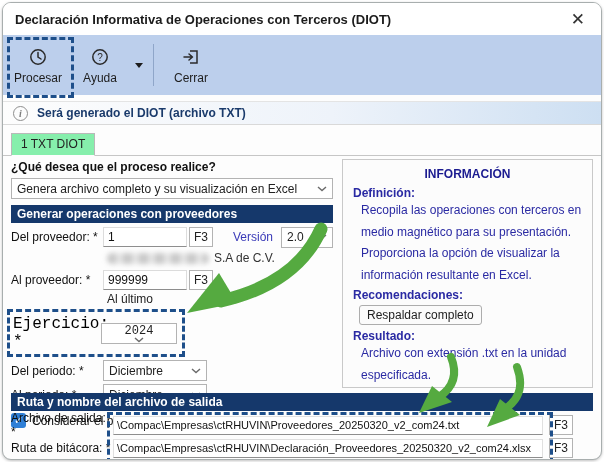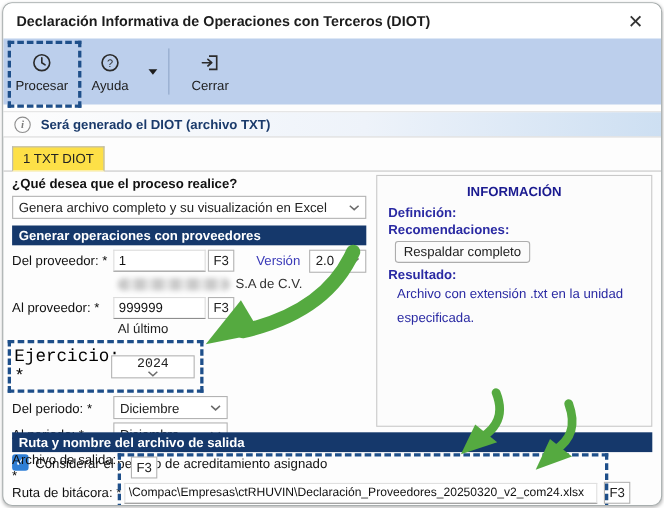--- a/index.html
+++ b/index.html
@@ -27,21 +27,21 @@
   .infobar { height:24px; display:flex; align-items:center; gap:9px; padding:0 10px;
              background:linear-gradient(90deg,#fdfdfd 0%, #eef3fa 55%, #cddff2 100%);
              border-top:1px solid #e4e4e4; border-bottom:1px solid #d9d9d9; }
   .info-i { width:15px; height:15px; border:1.4px solid #8e8e8e; border-radius:50%; color:#7d7d7d;
             font-size:10px; font-family:"Liberation Serif", serif; font-style:italic; font-weight:bold;
             display:flex; align-items:center; justify-content:center; }
   .infobar .msg { font-size:12px; font-weight:bold; color:#1a3a6b; }
 
   
   .tabstrip { padding:7px 0 0 8px; height:30px; }
-  .tab { display:inline-block; background:#fde047; border:1px solid #b9b9b9; border-bottom:1px solid #fdfdfd;
+  .tab { display:inline-block; background:#86efac; border:1px solid #b9b9b9; border-bottom:1px solid #fdfdfd;
          padding:3px 9px 4px; font-size:12px; color:#222; position:relative; top:1px; }
   .content-edge { border-top:1px solid #c6c6c6; }
 
   
   .content { display:flex; gap:9px; padding:3px 8px 0; height:232px; }
   .leftcol { width:322px; }
   .q-label { font-size:12px; font-weight:bold; color:#111; margin:1px 0 4px; }
 
   .sel { height:21px; background:#fff; border:1px solid #b3b3b3; display:flex; align-items:center;
          padding:0 5px; font-size:12px; color:#222; }
@@ -228,31 +228,33 @@
 
         <div class="chkrow">
           <span class="chk"></span>
           <span class="chklabel">Considerar el periodo de acreditamiento asignado</span>
         </div>
       </div>
 
       <div class="panel">
         <div class="panel-title">INFORMACIÓN</div>
         <div class="p-h">Definición:</div>
+        <div class="p-t">Recopila las operaciones con terceros  en medio magnético para su presentación. Proporciona la opción de visualizar la información resultante en Excel.</div>
         <div class="p-h">Recomendaciones:</div>
         <button class="backup-btn">Respaldar completo</button>
         <div class="p-h">Resultado:</div>
         <div class="p-t">Archivo con extensión .txt en la unidad especificada.</div>
       </div>
     </div>
 
     <div class="outsec">
       <div class="navybar">Ruta y nombre del archivo de salida</div>
       <div class="prow">
         <span class="plabel">Archivo de salida: *</span>
+        <input class="pin" value="\Compac\Empresas\ctRHUVIN\Proveedores_20250320_v2_com24.txt" style="">
         <span class="f3">F3</span>
       </div>
       <div class="prow" style="margin-top:3px">
         <span class="plabel">Ruta de bitácora: *</span>
         <input class="pin" value="\Compac\Empresas\ctRHUVIN\Declaración_Proveedores_20250320_v2_com24.xlsx" style="">
         <span class="f3">F3</span>
       </div>
       <div class="path-hl"></div>
       <div class="oblig"> </div>
     </div>

